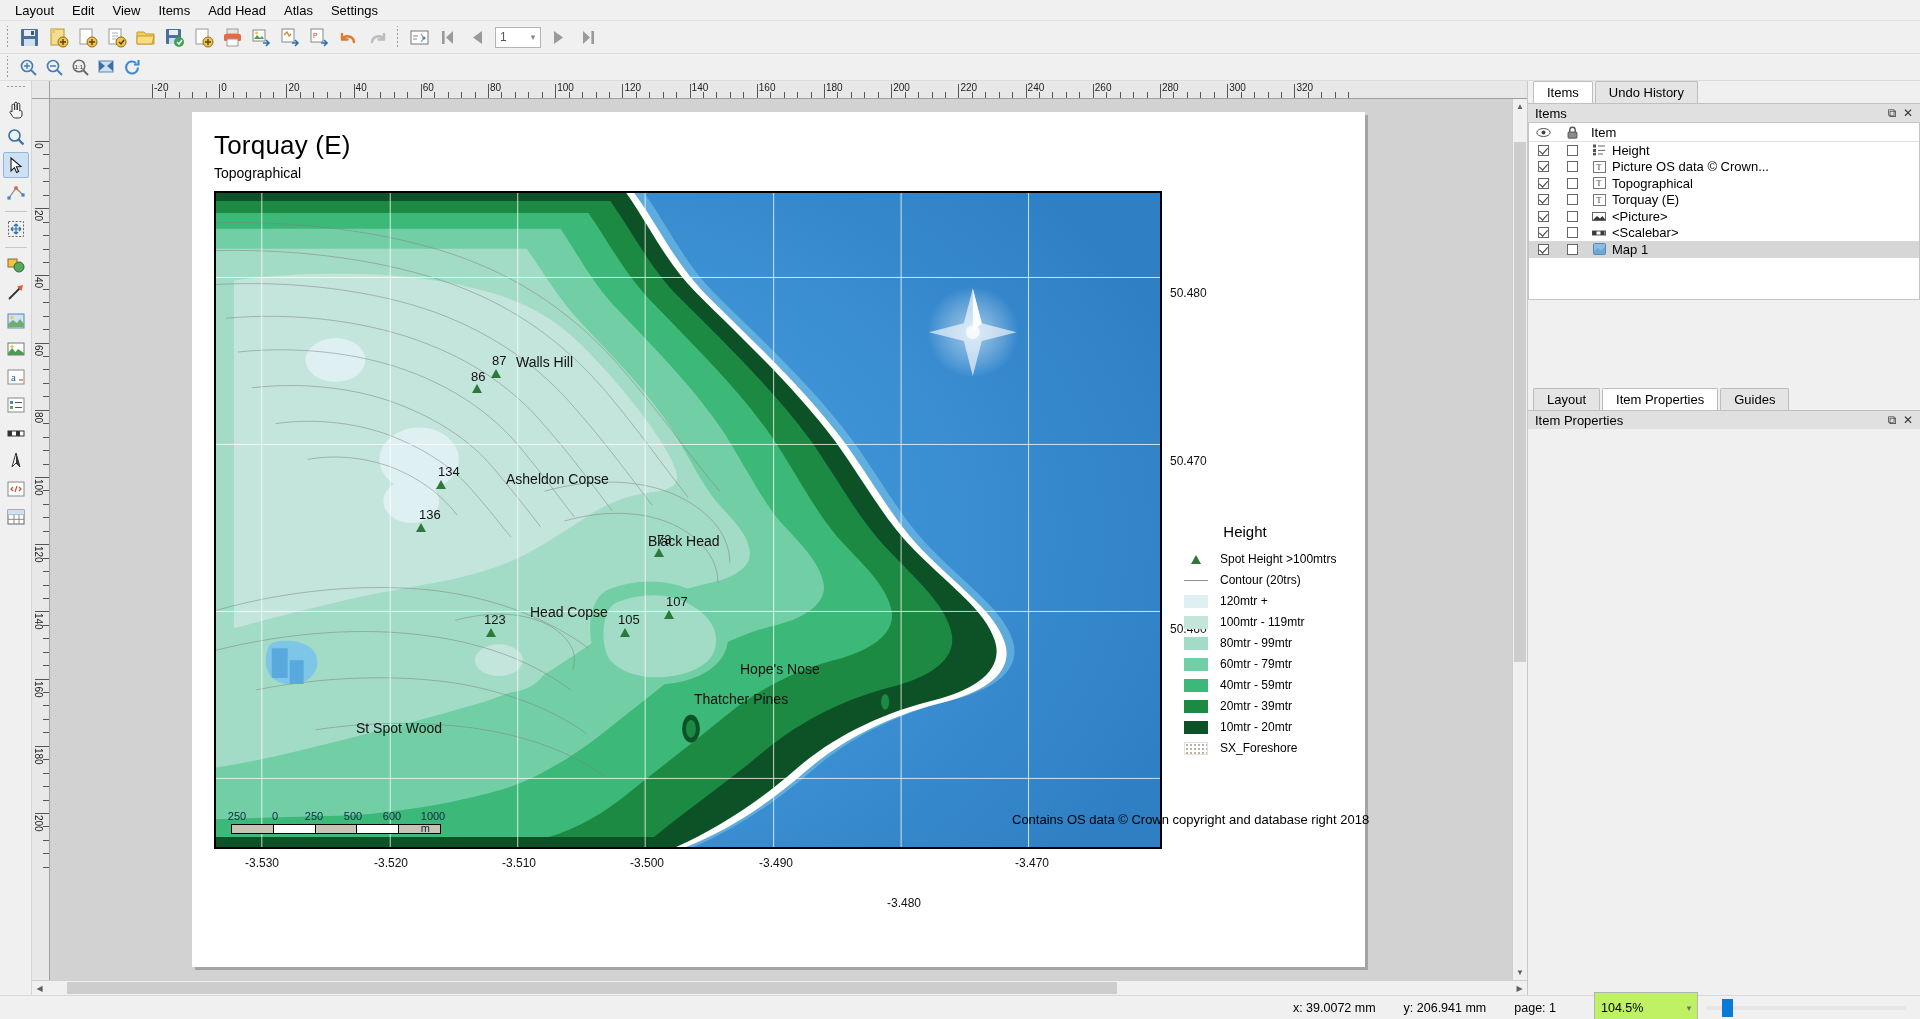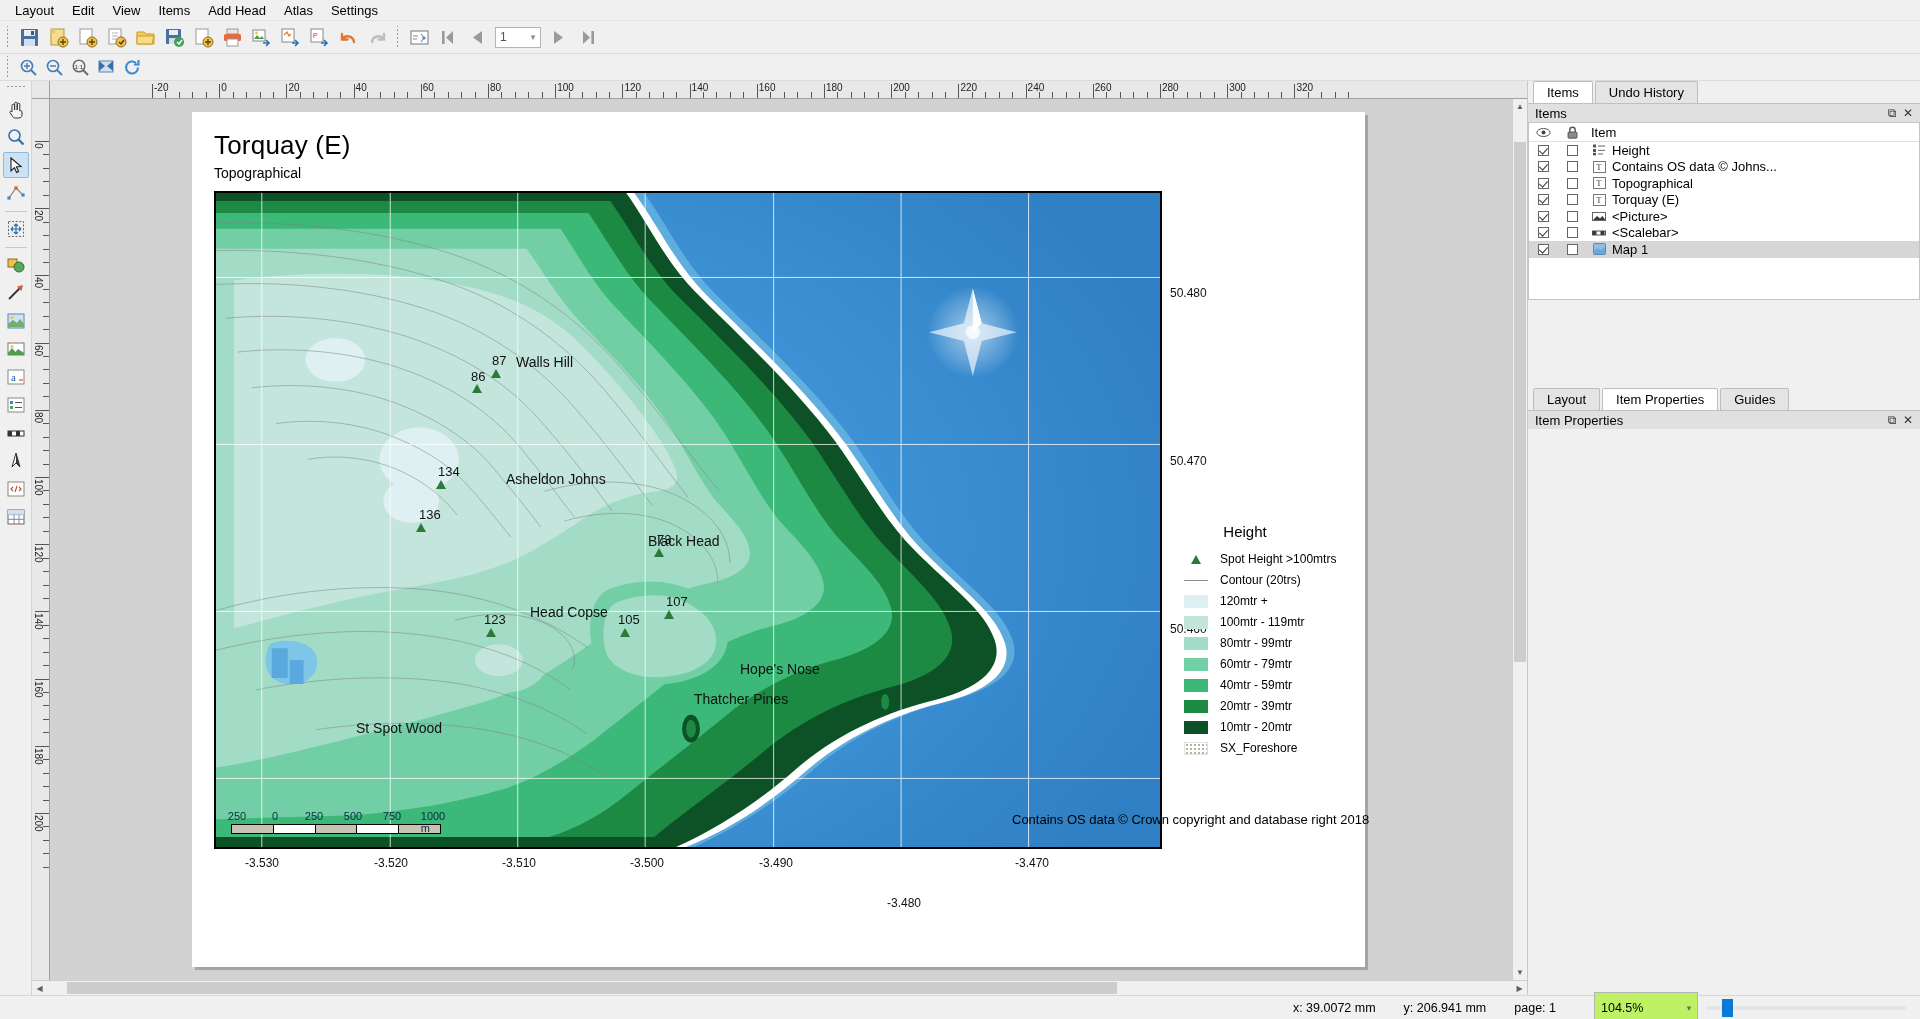--- a/index.html
+++ b/index.html
@@ -786,34 +786,34 @@
               <div class="mheight" style="left:276px;top:160px;">87</div>
               <div class="mheight" style="left:255px;top:176px;">86</div>
               <div class="mheight" style="left:222px;top:271px;">134</div>
               <div class="mheight" style="left:203px;top:314px;">136</div>
               <div class="mheight" style="left:441px;top:339px;">73</div>
               <div class="mheight" style="left:450px;top:401px;">107</div>
               <div class="mheight" style="left:402px;top:419px;">105</div>
               <div class="mheight" style="left:268px;top:419px;">123</div>
 
               <div class="mlabel" style="left:300px;top:161px;">Walls Hill</div>
-              <div class="mlabel" style="left:290px;top:278px;">Asheldon Johns</div>
+              <div class="mlabel" style="left:290px;top:278px;">Asheldon Copse</div>
               <div class="mlabel" style="left:432px;top:340px;">Black Head</div>
               <div class="mlabel" style="left:314px;top:411px;">Head Copse</div>
               <div class="mlabel" style="left:524px;top:468px;">Hope's Nose</div>
               <div class="mlabel" style="left:478px;top:498px;">Thatcher Pines</div>
               <div class="mlabel" style="left:140px;top:527px;">St Spot Wood</div>
 
               <div class="scalebar">
                 <div class="sb-nums">
                   <span style="left:6px;">250</span>
                   <span style="left:44px;">0</span>
                   <span style="left:83px;">250</span>
                   <span style="left:122px;">500</span>
-                  <span style="left:161px;">750</span>
+                  <span style="left:161px;">600</span>
                   <span style="left:202px;">1000 m</span>
                 </div>
                 <div class="sb-bar">
                   <div class="sb-seg fill"></div>
                   <div class="sb-seg"></div>
                   <div class="sb-seg fill"></div>
                   <div class="sb-seg"></div>
                   <div class="sb-seg fill"></div>
                 </div>
               </div>
@@ -956,21 +956,21 @@
           <div class="col-lock">
               <div class="cbx"></div>
             </div>
           <div class="col-item" style="display:flex;align-items:center;">
             <div class="iicon">
               <svg width="13" height="12" viewBox="0 0 13 12">
                   <rect x="0.5" y="0.5" width="12" height="11" fill="none" stroke="#777"></rect>
                   <text x="3.6" y="9" font-size="8" fill="#333" font-family="Liberation Serif">T</text>
                 </svg>
             </div>
-            <span class="ilabel">Contains OS data © Johns...</span>
+            <span class="ilabel">Picture OS data © Crown...</span>
           </div>
         </div>
 
         <div class="irow">
           <div class="col-eye">
               <div class="cbx on"></div>
             </div>
           <div class="col-lock">
               <div class="cbx"></div>
             </div>

